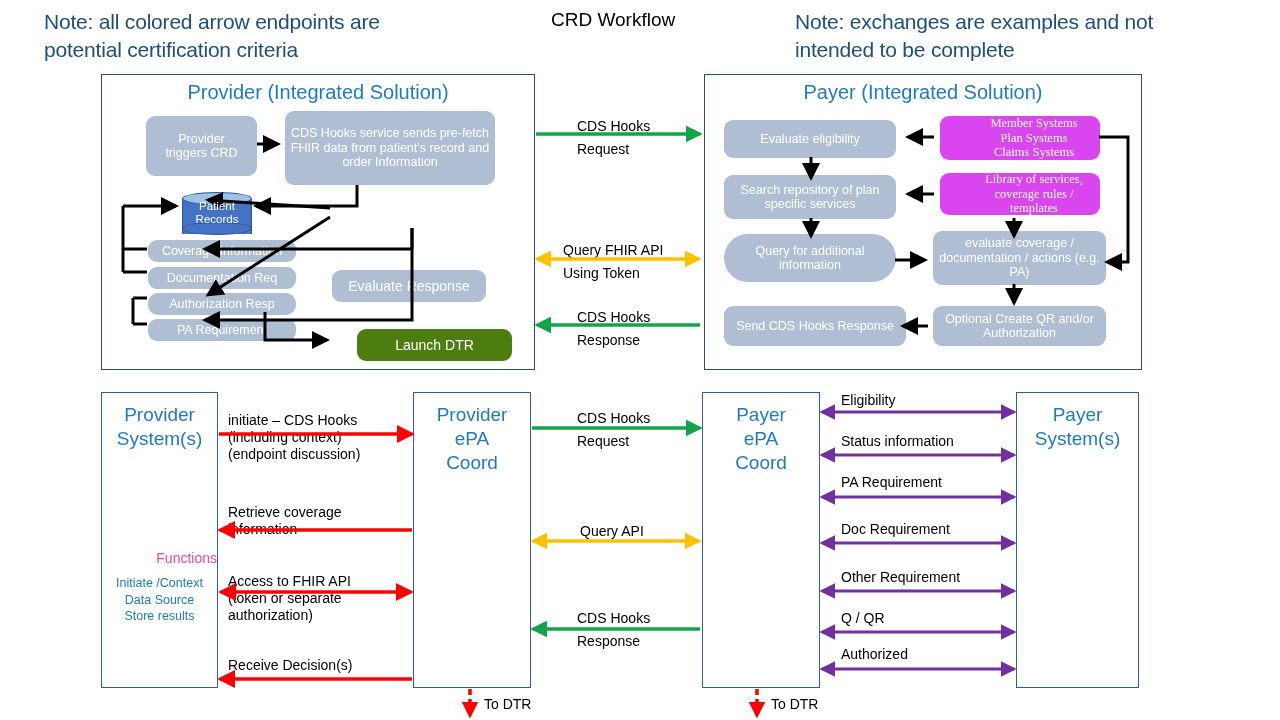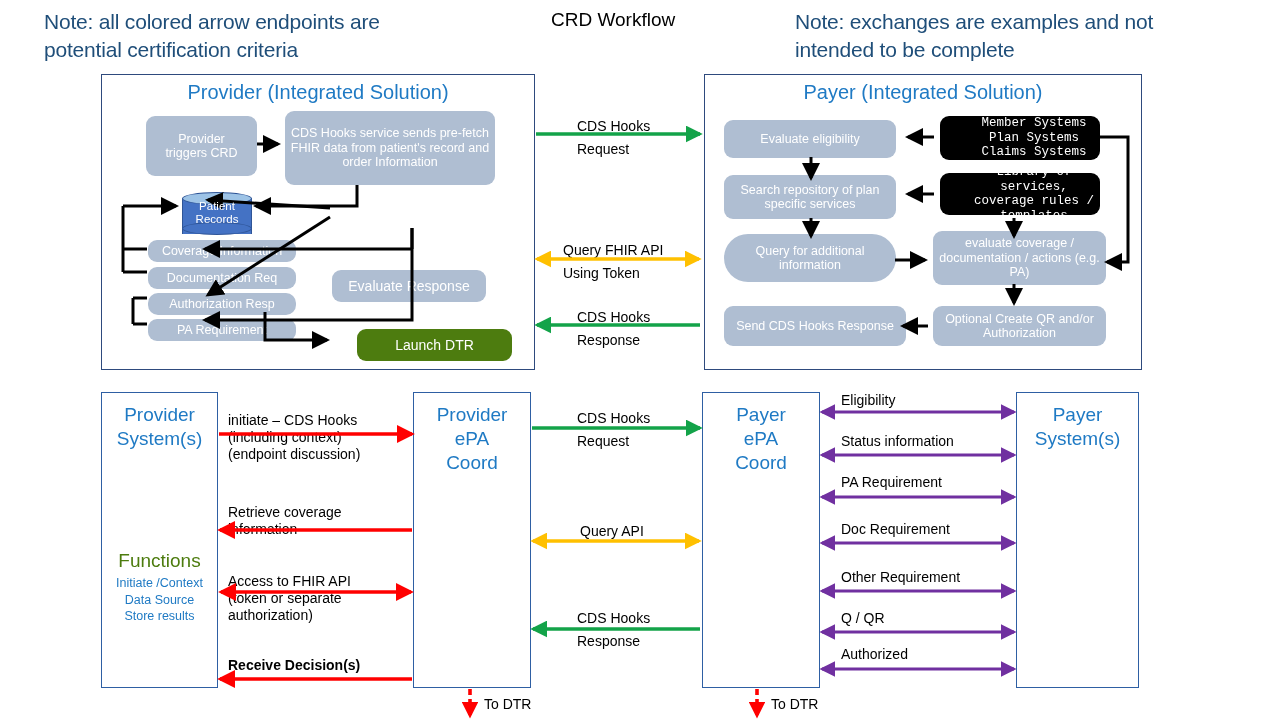--- a/index.html
+++ b/index.html
@@ -32,21 +32,21 @@
     color:#1F7AC4;font-size:20px;
   }
 
   
   .pbox{
     position:absolute;border-radius:9px;background:#AFBED2;
     color:#fff;display:flex;align-items:center;justify-content:center;
     text-align:center;font-size:12.5px;line-height:1.16;
     box-sizing:border-box;padding:2px 4px;
   }
-  .pbox.dark{background:#000000;font-family:Liberation Mono, monospace;padding-left:32px;}
+  .pbox.dark{background:#d946ef;font-family:Liberation Serif, serif;padding-left:32px;}
   .pbox.gray{background:#4d7c0f;margin-left:23px;}
 
   
   .cyl{
     position:absolute;width:70px;height:43px;
   }
   .cyl .body{
     position:absolute;left:0;top:6px;width:70px;height:36px;
     background:#4472C4;border-left:1px solid #2F5597;border-right:1px solid #2F5597;
     box-sizing:border-box;
@@ -69,22 +69,22 @@
   
   .lane{
     position:absolute;border:1.6px solid #2E5FA3;background:#fff;
     box-sizing:border-box;
   }
   .lane-title{
     position:absolute;left:0;right:0;text-align:center;
     color:#1F7AC4;font-size:19px;line-height:1.26;
   }
   .func-head{
-    position:absolute;left:0;right:0;text-align:center;
-    color:#4d7c0f;font-size:19px;
+    position:absolute;left:0;right:0;text-align:right;
+    color:#ec4899;font-size:14px;
   }
   .func-list{
     position:absolute;left:0;right:0;text-align:center;
     color:#1F7AC4;font-size:12.5px;line-height:1.32;
   }
 
   
   .alabel{position:absolute;font-size:14px;color:#000;line-height:1.2;white-space:nowrap;}
   .alabel.blk2{line-height:1.22;}
 
@@ -209,21 +209,21 @@
 </div>
 
 <div class="abs alabel blk2" style="left:228px;top:412px;white-space:pre-line;">initiate – CDS Hooks
 (including context)
 (endpoint discussion)</div>
 <div class="abs alabel blk2" style="left:228px;top:504px;white-space:pre-line;">Retrieve coverage
 information</div>
 <div class="abs alabel blk2" style="left:228px;top:573px;white-space:pre-line;">Access to FHIR API
 (token or separate
 authorization)</div>
-<div class="abs alabel blk2" style="left:228px;top:657px;white-space:pre-line;font-weight:bold;">Receive Decision(s)</div>
+<div class="abs alabel blk2" style="left:228px;top:657px;white-space:pre-line;">Receive Decision(s)</div>
 
 <div class="abs alabel" style="left:577px;top:410px;">CDS Hooks</div>
 <div class="abs alabel" style="left:577px;top:433px;">Request</div>
 <div class="abs alabel" style="left:580px;top:523px;">Query API</div>
 <div class="abs alabel" style="left:577px;top:610px;">CDS Hooks</div>
 <div class="abs alabel" style="left:577px;top:633px;">Response</div>
 
 <div class="abs alabel" style="left:841px;top:392px;">Eligibility</div>
 <div class="abs alabel" style="left:841px;top:433px;">Status information</div>
 <div class="abs alabel" style="left:841px;top:474px;">PA Requirement</div>

